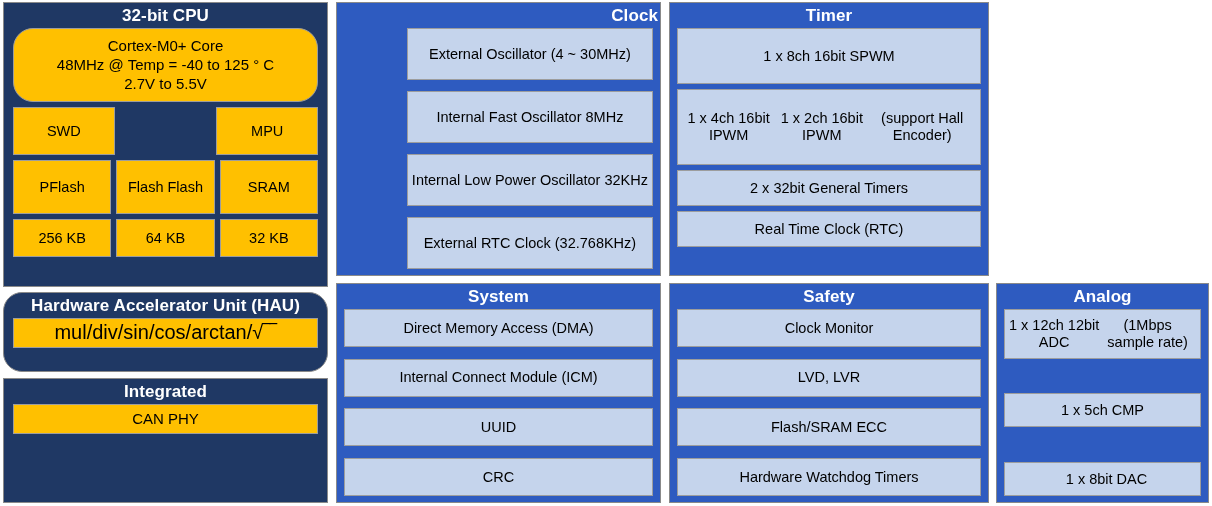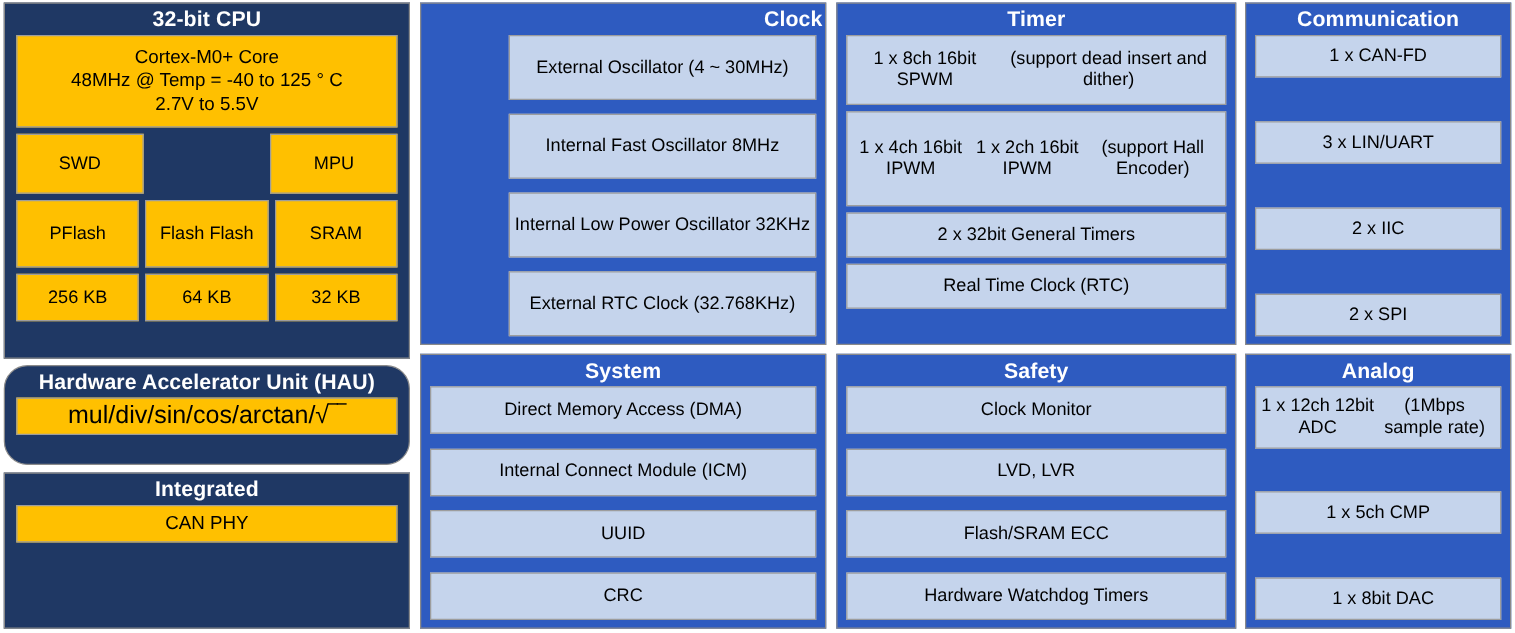--- a/index.html
+++ b/index.html
@@ -70,20 +70,21 @@
   
   #cpu-panel .panel-body {
     padding: 0 9px 8px 9px;
     justify-content: flex-start;
     gap: 5px;
   }
   .cpu-core {
     height: 74px;
     font-size: 15px;
     line-height: 1.28;
+    border-radius: 20px;
   }
   .cpu-row {
     display: flex;
     gap: 5px;
   }
   .cpu-row > * { flex: 1 1 0; }
   .cpu-row-a { height: 48px; }
   .cpu-row-b { height: 54px; }
   .cpu-row-c { height: 38px; }
   .cpu-spacer { visibility: hidden; }
@@ -165,41 +166,31 @@
       <div class="chip lightblue h2">Internal Low Power Oscillator 32KHz</div>
       <div class="chip lightblue h2">External RTC Clock (32.768KHz)</div>
     </div>
   </div>
 
   <div class="panel blue" id="timer-panel" style="left:669px; top:2px; width:320px; height:274px;">
     <div class="panel-title">Timer</div>
     <div class="panel-body" style="justify-content:flex-start; gap:5px;">
       <div class="chip lightblue" style="height:56px;">
           <div>1 x 8ch 16bit SPWM</div>
-          <div>(support dead insert and dither)</div>
         </div>
       <div class="chip lightblue" style="height:76px;">
           <div>1 x 4ch 16bit IPWM</div>
           <div>1 x 2ch 16bit IPWM</div>
           <div>(support Hall Encoder)</div>
         </div>
       <div class="chip lightblue" style="height:36px;">2 x 32bit General Timers</div>
       <div class="chip lightblue" style="height:36px;">Real Time Clock (RTC)</div>
     </div>
   </div>
 
-  <div class="panel blue" id="communication-panel" style="left:996px; top:2px; width:213px; height:274px;">
-    <div class="panel-title">Communication</div>
-    <div class="panel-body">
-      <div class="chip lightblue h1">1 x CAN-FD</div>
-      <div class="chip lightblue h1">3 x LIN/UART</div>
-      <div class="chip lightblue h1">2 x IIC</div>
-      <div class="chip lightblue h1">2 x SPI</div>
-    </div>
-  </div>
 
   <div class="panel blue" id="system-panel" style="left:336px; top:283px; width:325px; height:220px;">
     <div class="panel-title">System</div>
     <div class="panel-body">
       <div class="chip lightblue" style="height:38px;">Direct Memory Access (DMA)</div>
       <div class="chip lightblue" style="height:38px;">Internal Connect Module (ICM)</div>
       <div class="chip lightblue" style="height:38px;">UUID</div>
       <div class="chip lightblue" style="height:38px;">CRC</div>
     </div>
   </div>

